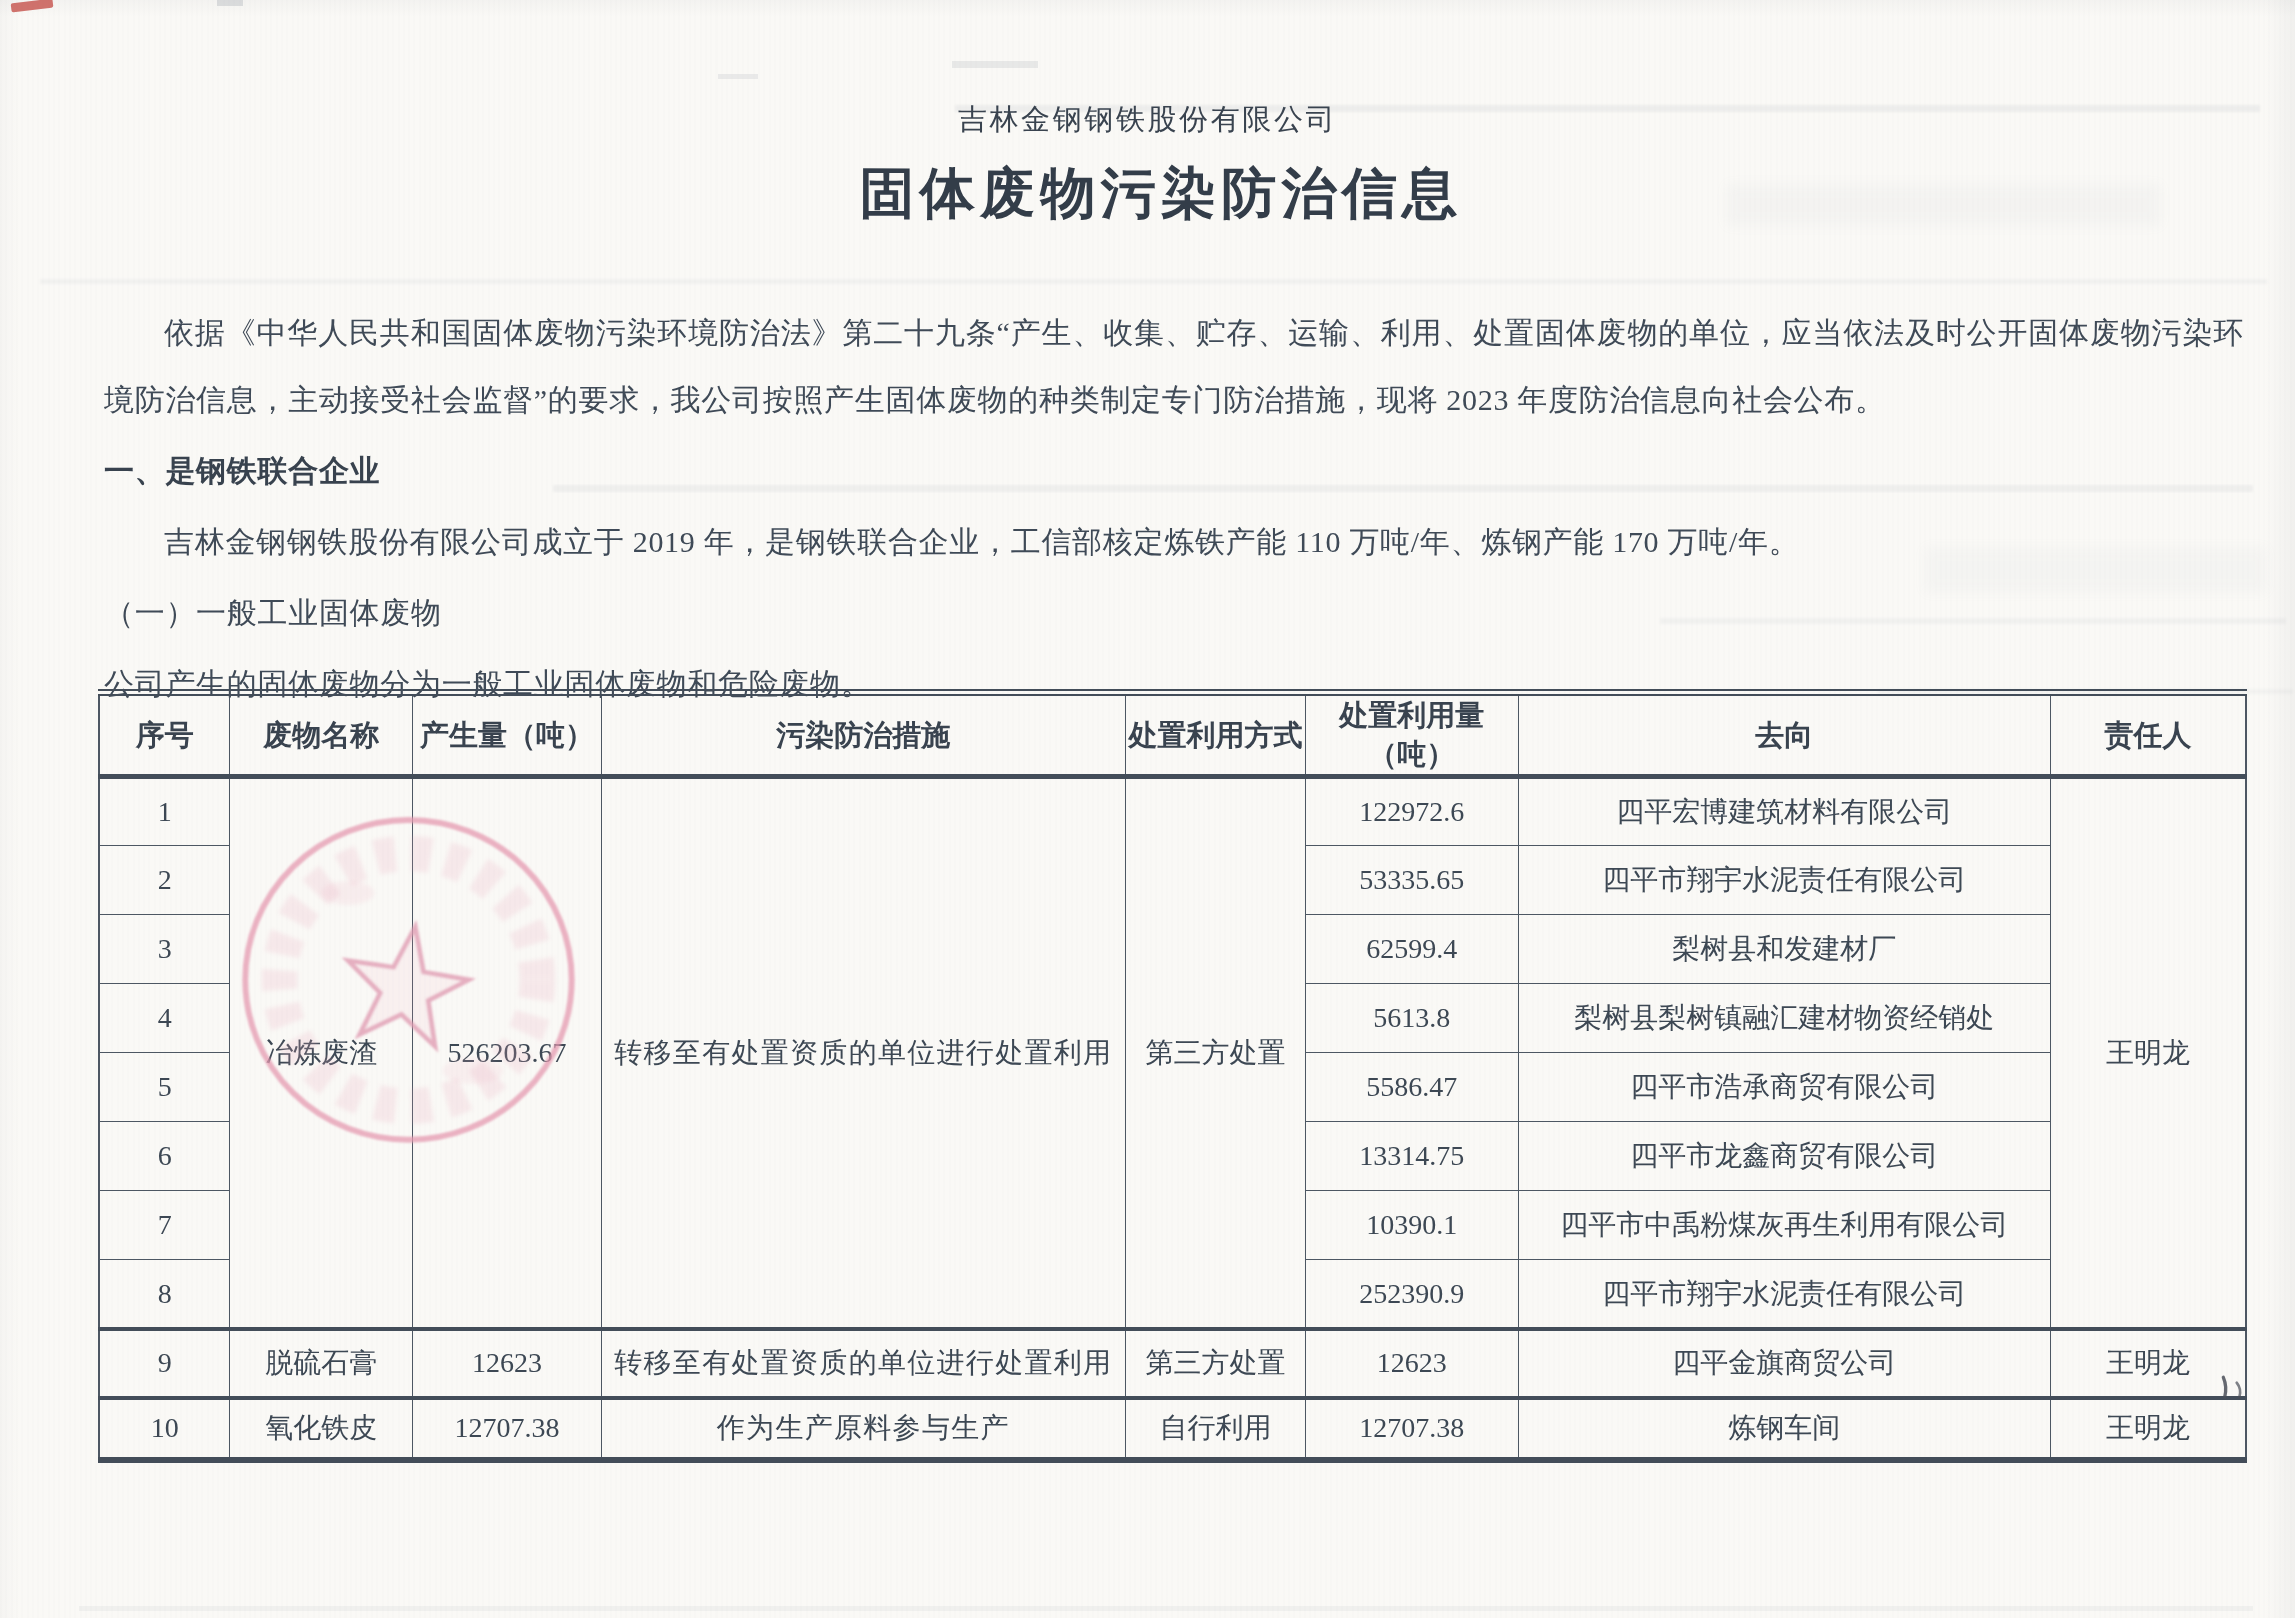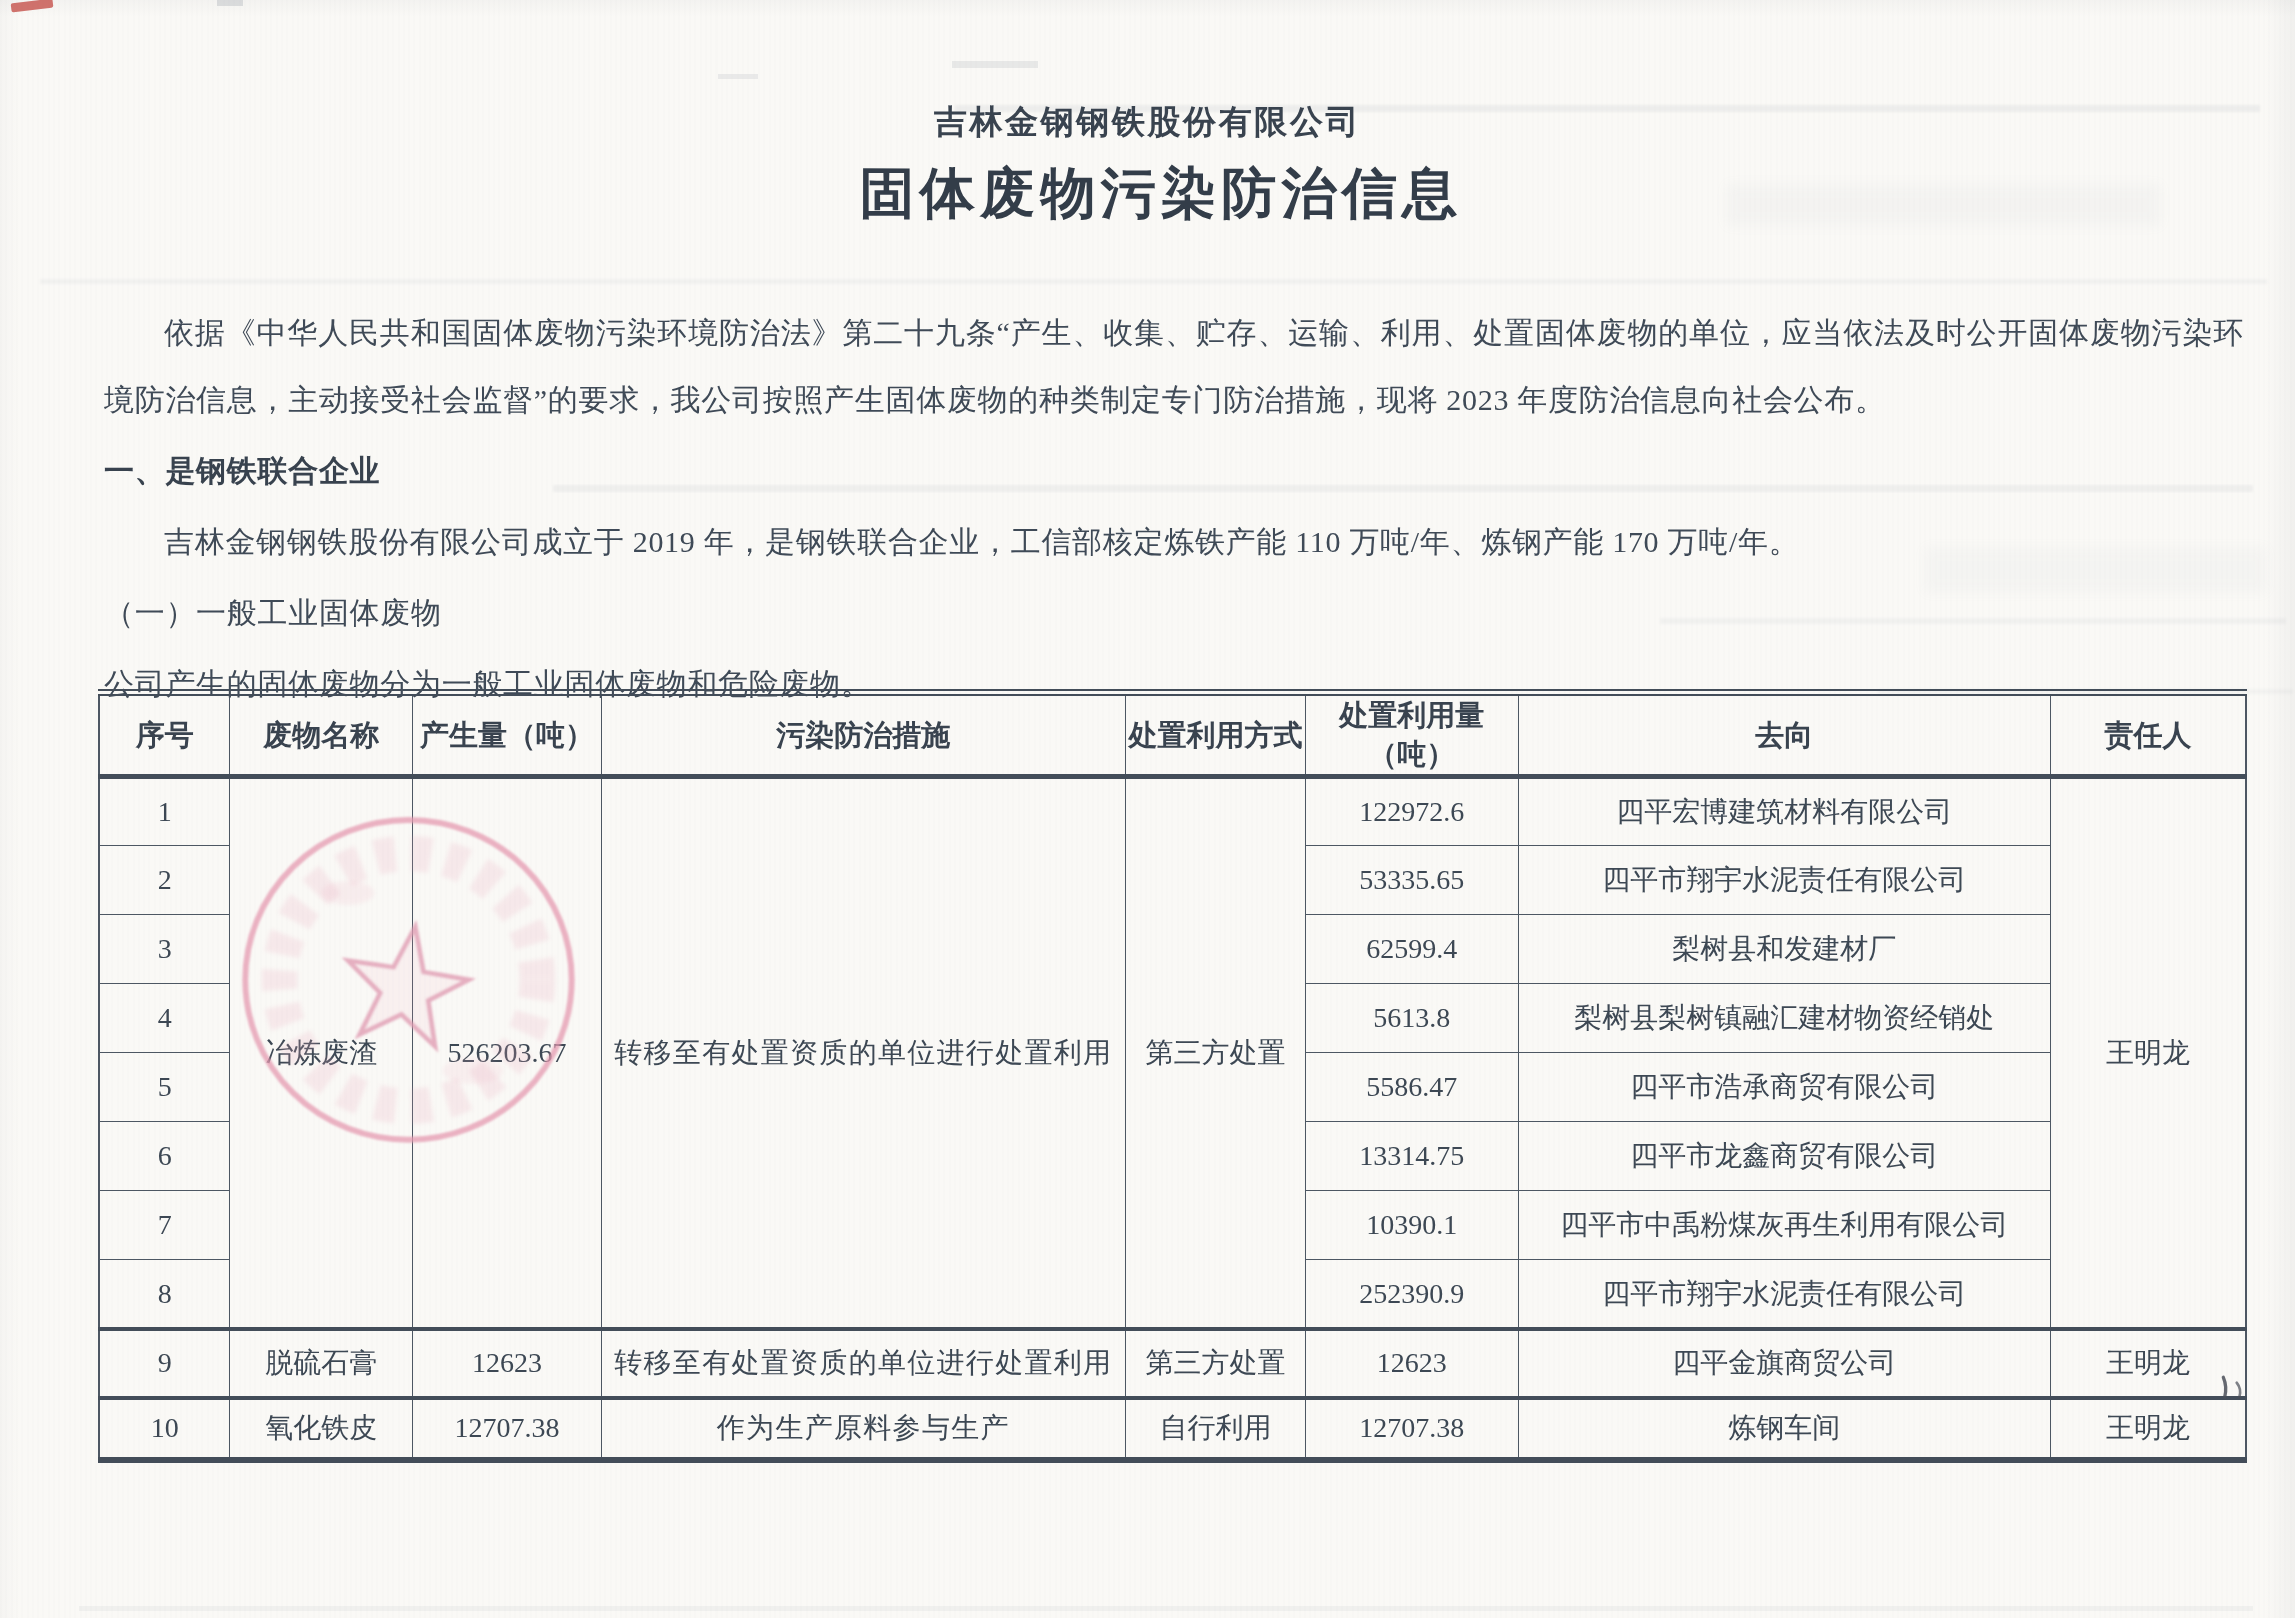--- a/index.html
+++ b/index.html
@@ -12,21 +12,21 @@
       linear-gradient(to right, rgba(90,95,110,.03), rgba(0,0,0,0) 20px),
       repeating-linear-gradient(90deg, rgba(70,80,95,.012) 0 2px, rgba(0,0,0,0) 2px 5.3px),
       #faf9f6;
     overflow:hidden;
     font-family:"Liberation Serif","DejaVu Serif",serif;
     color:#3f4a57;
   }
   
   .company-name{
     position:absolute;left:0;right:0;top:100px;
-    text-align:center;font-size:33px;font-weight:bold;
+    text-align:center;font-size:29px;font-weight:normal;
     letter-spacing:2.6px;color:#39434f;
   }
   .main-title{
     position:absolute;left:0;right:16px;top:157px;
     text-align:center;font-size:55px;font-weight:bold;
     letter-spacing:5.3px;color:#333d49;margin-left:43px;
   }
   
   .doc-body{
     position:absolute;left:100px;right:47px;top:295px;

